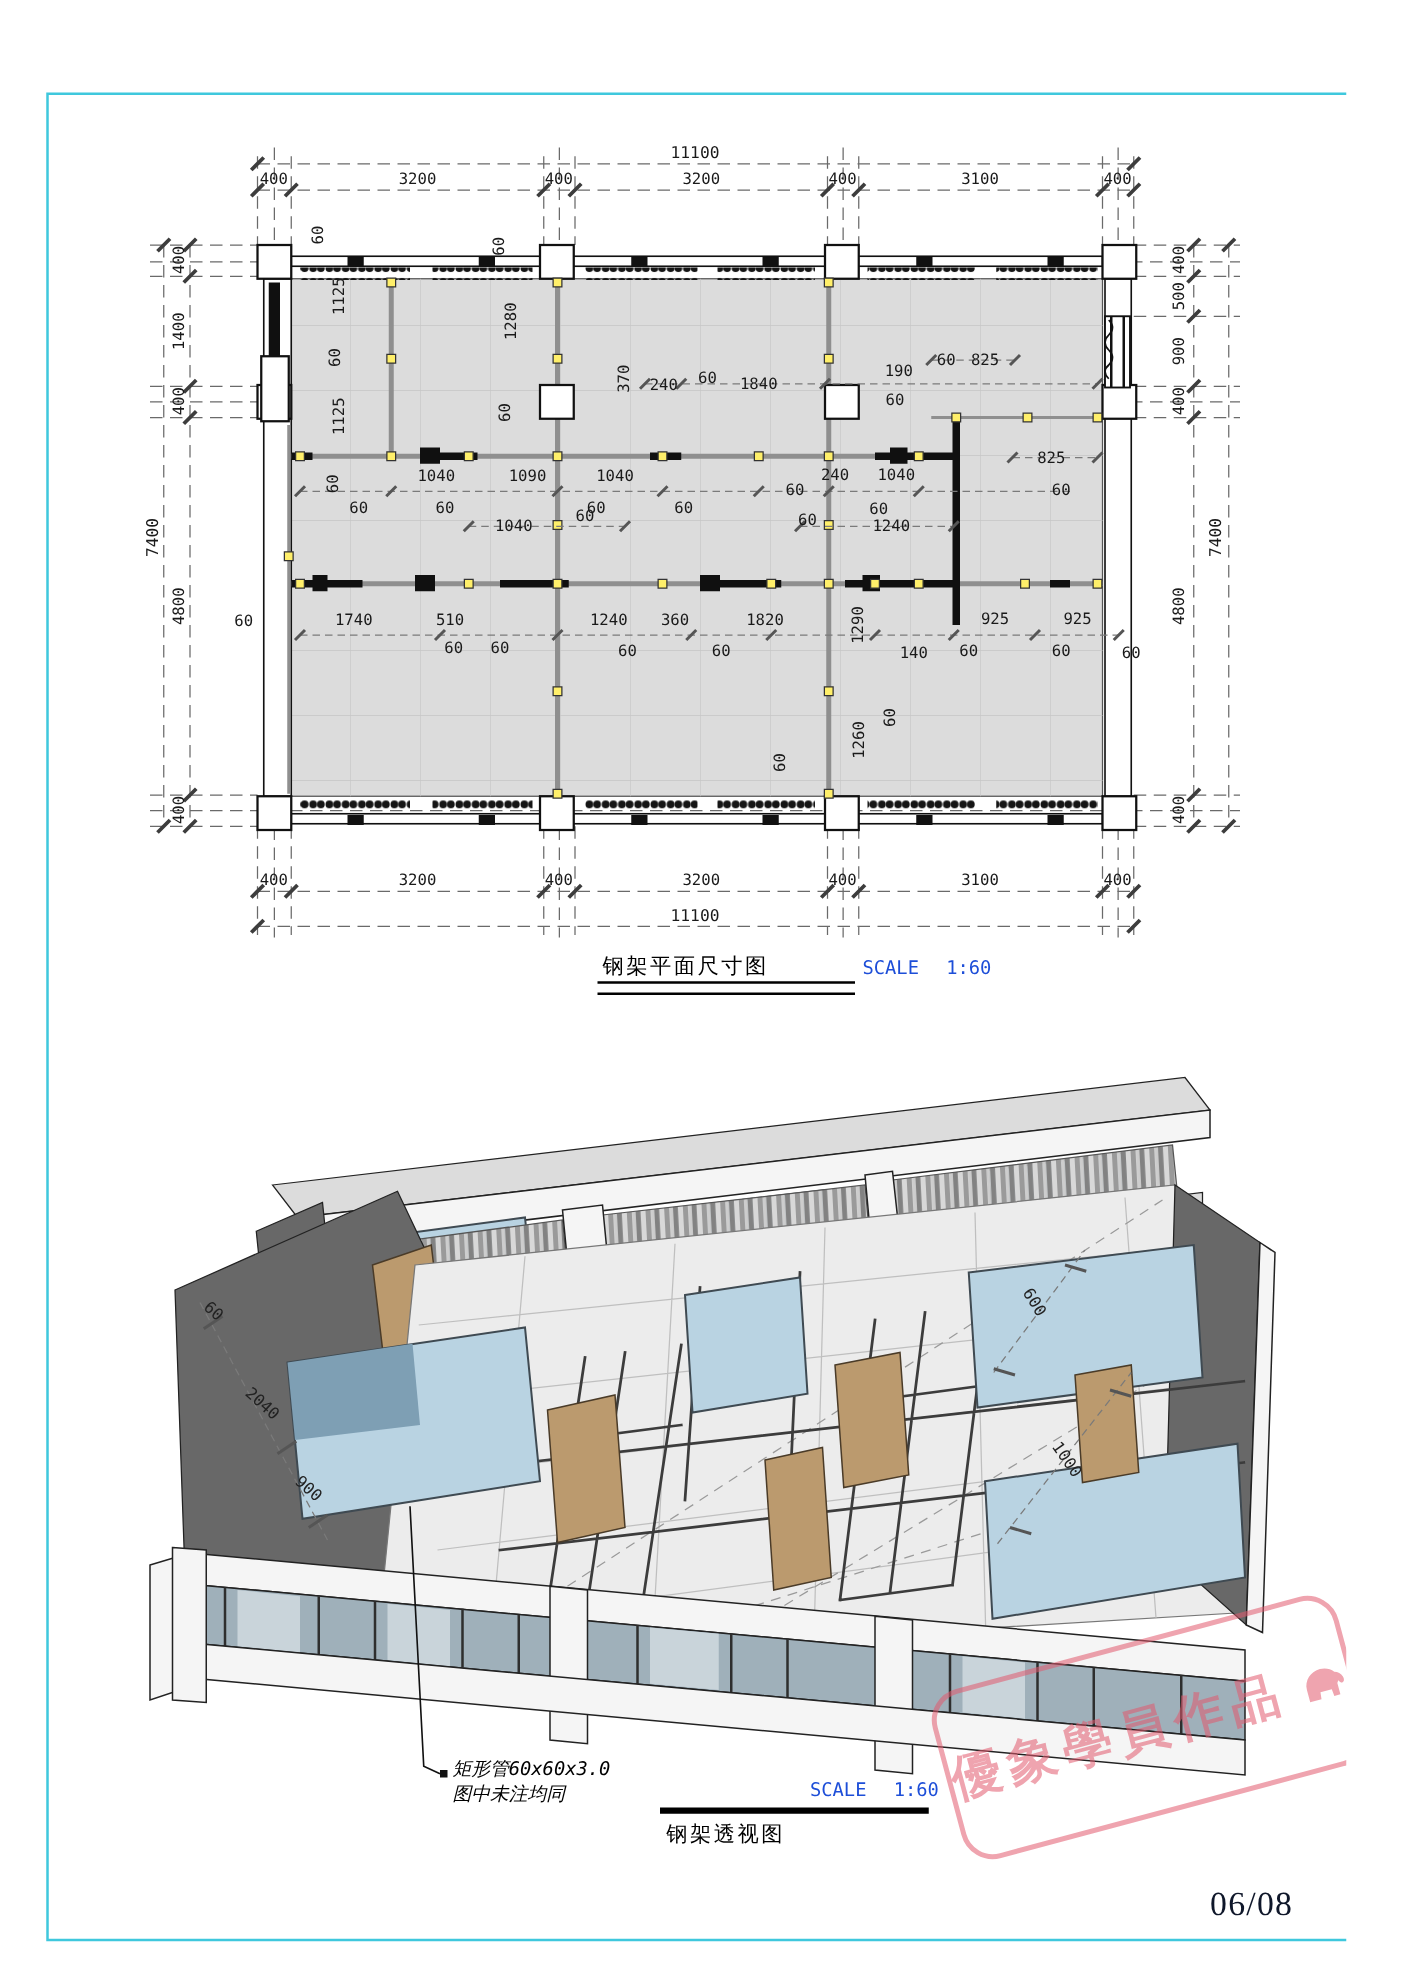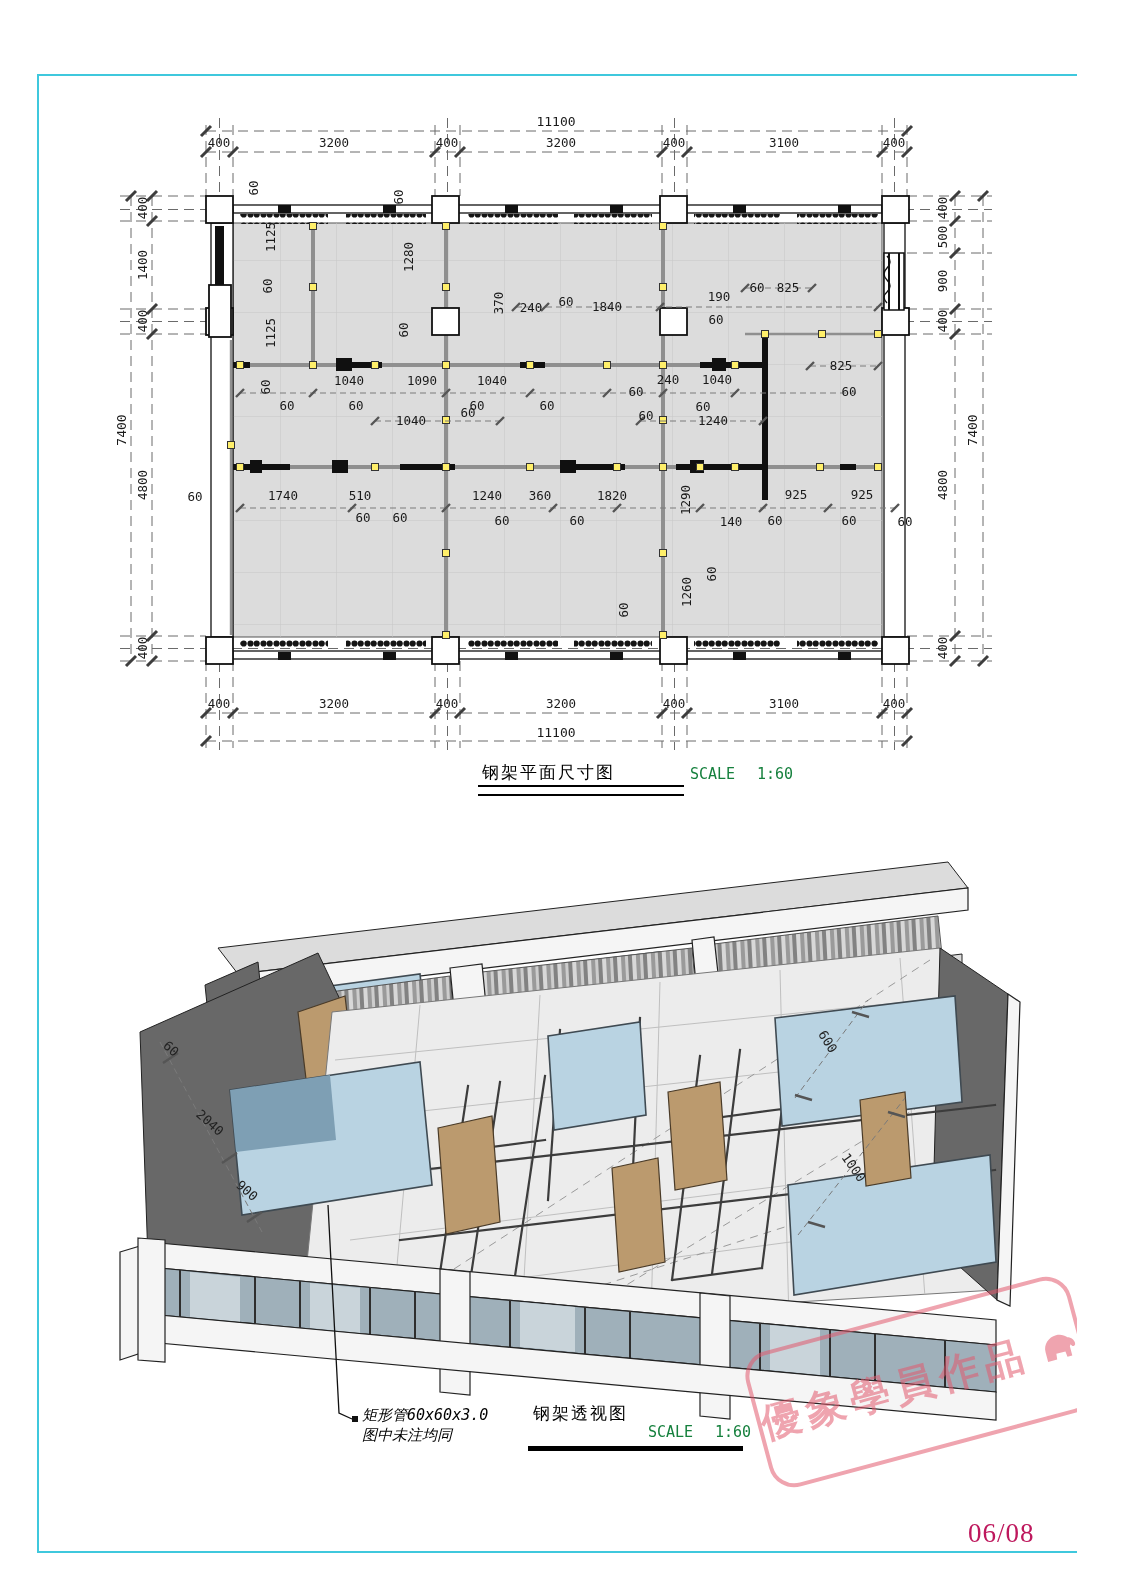--- a/index.html
+++ b/index.html
@@ -27,32 +27,32 @@
   .door{fill:var(--door-tan,#bb9a6e);stroke:#4a3b28;stroke-width:1.2;}
   .stl{stroke:#3c3c3c;stroke-width:2.2;fill:none;stroke-linecap:square;}
   .wht{fill:#f5f5f5;stroke:#222;stroke-width:1.2;}
   .whttop{fill:#dcdcdc;stroke:#222;stroke-width:1;}
   .dk{fill:var(--wall-dark,#686868);stroke:#222;stroke-width:1;}
   .p3t{font:13px "DejaVu Sans Mono",monospace;fill:#222;text-anchor:middle;}
   .tile3{stroke:#bfbfbf;stroke-width:1;fill:none;}
   .guide3{stroke:#9a9a9a;stroke-width:1;stroke-dasharray:8 6;fill:none;}
   
   .titleblock{position:absolute;font-size:17px;letter-spacing:2px;color:#000;white-space:nowrap;}
-  .scaletxt{position:absolute;font:15px "DejaVu Sans Mono",monospace;color:#15803d;white-space:nowrap;}
+  .scaletxt{position:absolute;font:15px "DejaVu Sans Mono",monospace;color:#1d4ed8;white-space:nowrap;}
   .rule2{position:absolute;width:206px;height:7px;
          border-top:2px solid #000;border-bottom:2px solid #000;}
   .rule1{position:absolute;width:215px;height:5px;background:#000;}
   .annot{position:absolute;font:15px "DejaVu Sans Mono","DejaVu Sans",monospace;color:#000;line-height:1.3;white-space:nowrap;}
   .watermark{position:absolute;left:752px;top:1312px;width:328px;height:132px;
              transform:rotate(-15deg);border:4px solid;border-radius:26px;
              display:flex;align-items:center;justify-content:center;gap:12px;
              color:var(--watermark-red,#e25a6e);border-color:currentColor;opacity:.55;}
   .watermark .wmtext{font-size:40px;font-weight:bold;letter-spacing:6px;white-space:nowrap;}
   .pagenum{position:absolute;left:968px;top:1508px;font:27px "Liberation Serif",serif;
-           letter-spacing:1px;color:#be185d;margin-top:10px;}
+           letter-spacing:1px;color:#0f172a;}
 </style>
 </head>
 <body>
 
 <div class="page">
   <div class="frame"></div>
 
   <svg class="art" width="1123" height="1588" viewBox="0 0 1123 1588">
     <defs>
       <pattern id="tiles" width="56" height="52" patternUnits="userSpaceOnUse">
@@ -394,21 +394,21 @@
   <div class="titleblock" style="left:482px;top:761px;">钢架平面尺寸图</div>
   <div class="rule2" style="left:478px;top:785px;"></div>
   <div class="scaletxt" style="left:690px;top:765px;">SCALE</div>
   <div class="scaletxt" style="left:757px;top:765px;">1:60</div>
 
   <div class="annot" style="left:362px;top:1406px;font-style:italic;">
     <div>矩形管60x60x3.0</div>
     <div>图中未注均同</div>
   </div>
 
-  <div class="titleblock" style="left:533px;top:1402px;">钢架透视图</div>
+  <div class="titleblock" style="left:533px;top:1456px;">钢架透视图</div>
   <div class="scaletxt" style="left:648px;top:1423px;">SCALE</div>
   <div class="scaletxt" style="left:715px;top:1423px;">1:60</div>
   <div class="rule1" style="left:528px;top:1446px;"></div>
 
   <div class="watermark">
     <span class="wmtext">優象學員作品</span>
     <svg width="64" height="52" viewBox="0 0 64 52">
       <path fill="currentColor" d="M8 48 L8 32 C8 19 19 10 31 10 c7 0 13 3 17 8 c4 1 8 4 9 9 c1 4 0 7 -3 7 c-2 0 -3 -2 -4 -4 l-2 3 l0 15 l-8 0 l-1 -9 l-15 0 l-1 9 z"></path>
       <path fill="none" stroke="currentColor" stroke-width="3" d="M48 20 c5 3 7 9 5 13"></path>
     </svg>

